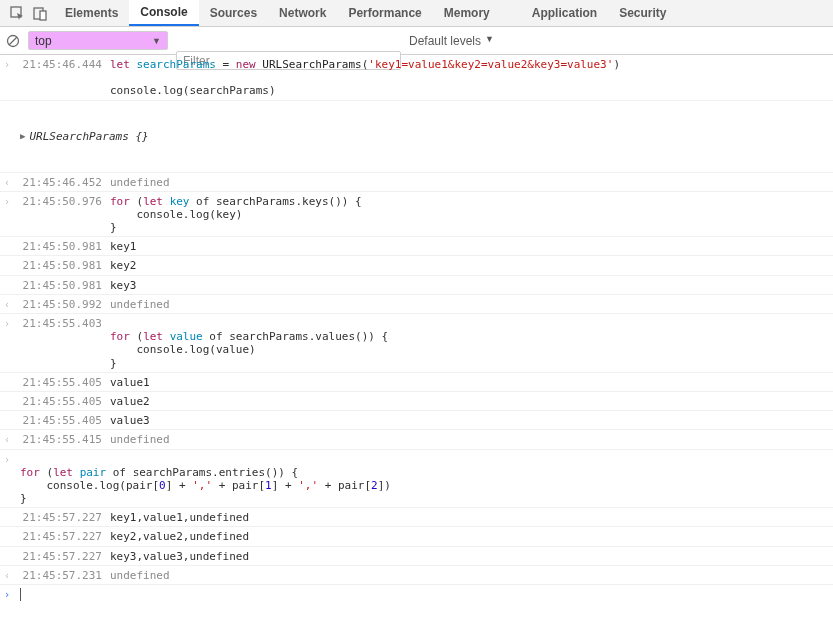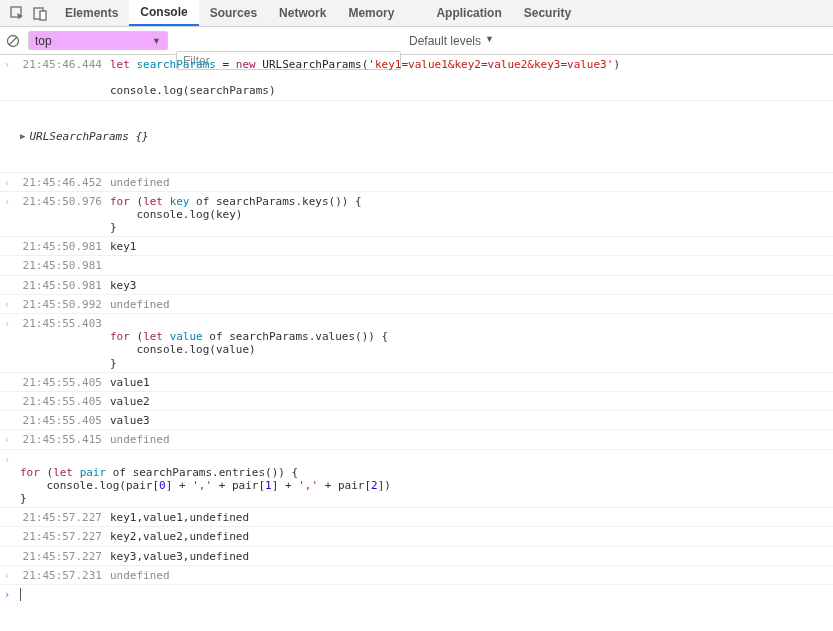--- a/index.html
+++ b/index.html
@@ -49,20 +49,21 @@
       <svg width="15" height="15" viewBox="0 0 15 15">
           <rect x="1" y="2" width="9" height="11" fill="none" stroke="#6c6c6c" stroke-width="1.3"></rect>
           <rect x="7" y="5" width="6" height="9" fill="#fff" stroke="#6c6c6c" stroke-width="1.3"></rect>
         </svg>
     </span>
   </div>
   <div class="tab">Elements</div>
   <div class="tab active">Console</div>
   <div class="tab">Sources</div>
   <div class="tab">Network</div>
+  <div class="tab">Performance</div>
   <div class="tab">Memory</div>
   <div class="tabgap"></div>
   <div class="tab">Application</div>
   <div class="tab">Security</div>
 </div>
 
 <div class="toolbar">
   <span class="clear-btn">
     <svg width="14" height="14" viewBox="0 0 14 14">
         <circle cx="7" cy="7" r="5.5" fill="none" stroke="#6c6c6c" stroke-width="1.3"></circle>
@@ -115,20 +116,21 @@
   </div>
 
   <div class="row">
       <div class="gut"></div>
       <div class="ts">21:45:50.981</div>
       <div class="ct">key1</div>
     </div>
   <div class="row">
       <div class="gut"></div>
       <div class="ts">21:45:50.981</div>
+      <div class="ct">key2</div>
     </div>
   <div class="row">
       <div class="gut"></div>
       <div class="ts">21:45:50.981</div>
       <div class="ct">key3</div>
     </div>
   <div class="row">
       <div class="gut">‹</div>
       <div class="ts">21:45:50.992</div>
       <div class="ct dim">undefined</div>

